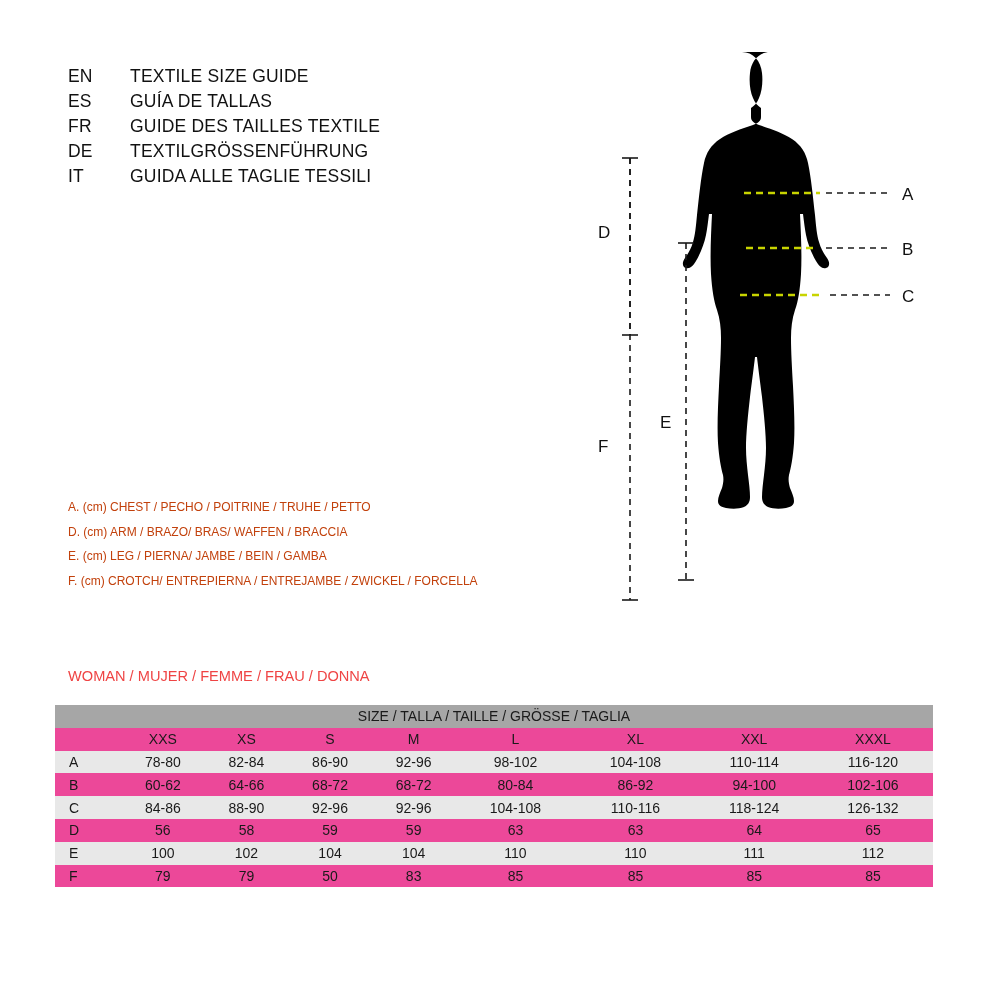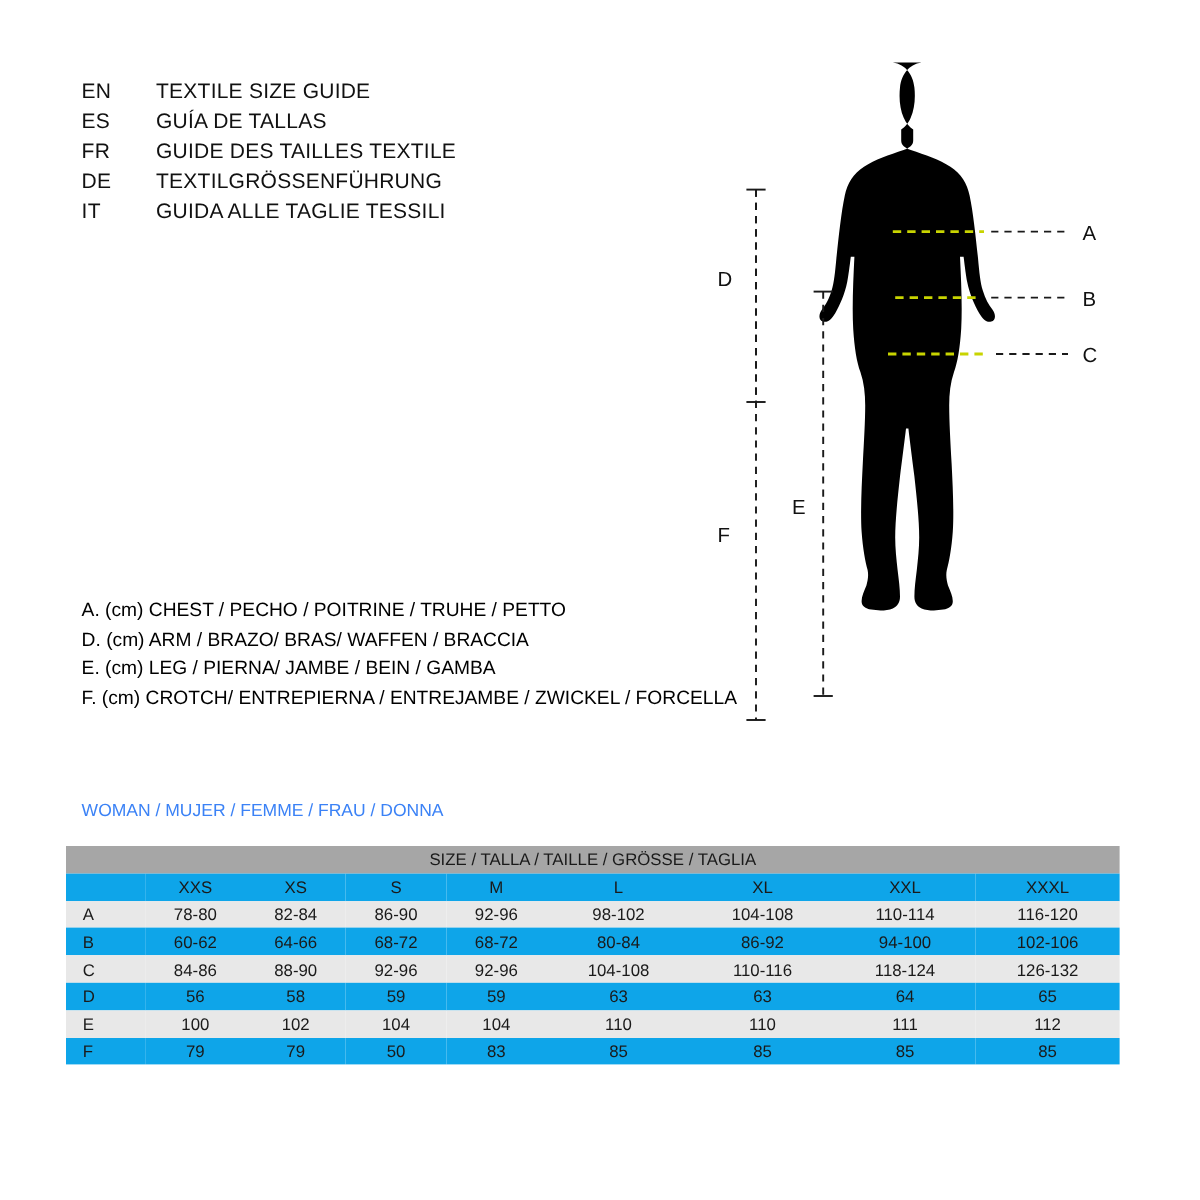--- a/index.html
+++ b/index.html
@@ -41,32 +41,32 @@
 
   
   #legend-block {
     position: absolute;
     left: 68px;
     top: 500px;
     width: 620px;
   }
   .legend-row {
     height: 24.6px;
-    font-size: 16px;
-    color: #000000;
+    font-size: 12px;
+    color: #c2410c;
     white-space: nowrap;
   }
 
   
   #group-label {
     position: absolute;
     left: 68px;
     top: 668px;
     font-size: 14.6px;
-    color: #3b82f6;
+    color: #ef4444;
   }
 
   
   #size-table {
     position: absolute;
     left: 55px;
     top: 705px;
     width: 878px;
     border-collapse: collapse;
     font-size: 14px;
@@ -89,21 +89,21 @@
     margin-left: 26px;
   }
   .band-head td {
     text-align: left;
     padding-left: 14px;
     font-size: 14px;
     color: #1a1a1a;
     height: 25px;
   }
   .band-light {
-    background: #0ea5e9;
+    background: #ec4899;
   }
   .band-grey {
     background: #e8e8e8;
   }
 
   
   #figure-panel {
     position: absolute;
     left: 560px;
     top: 30px;

